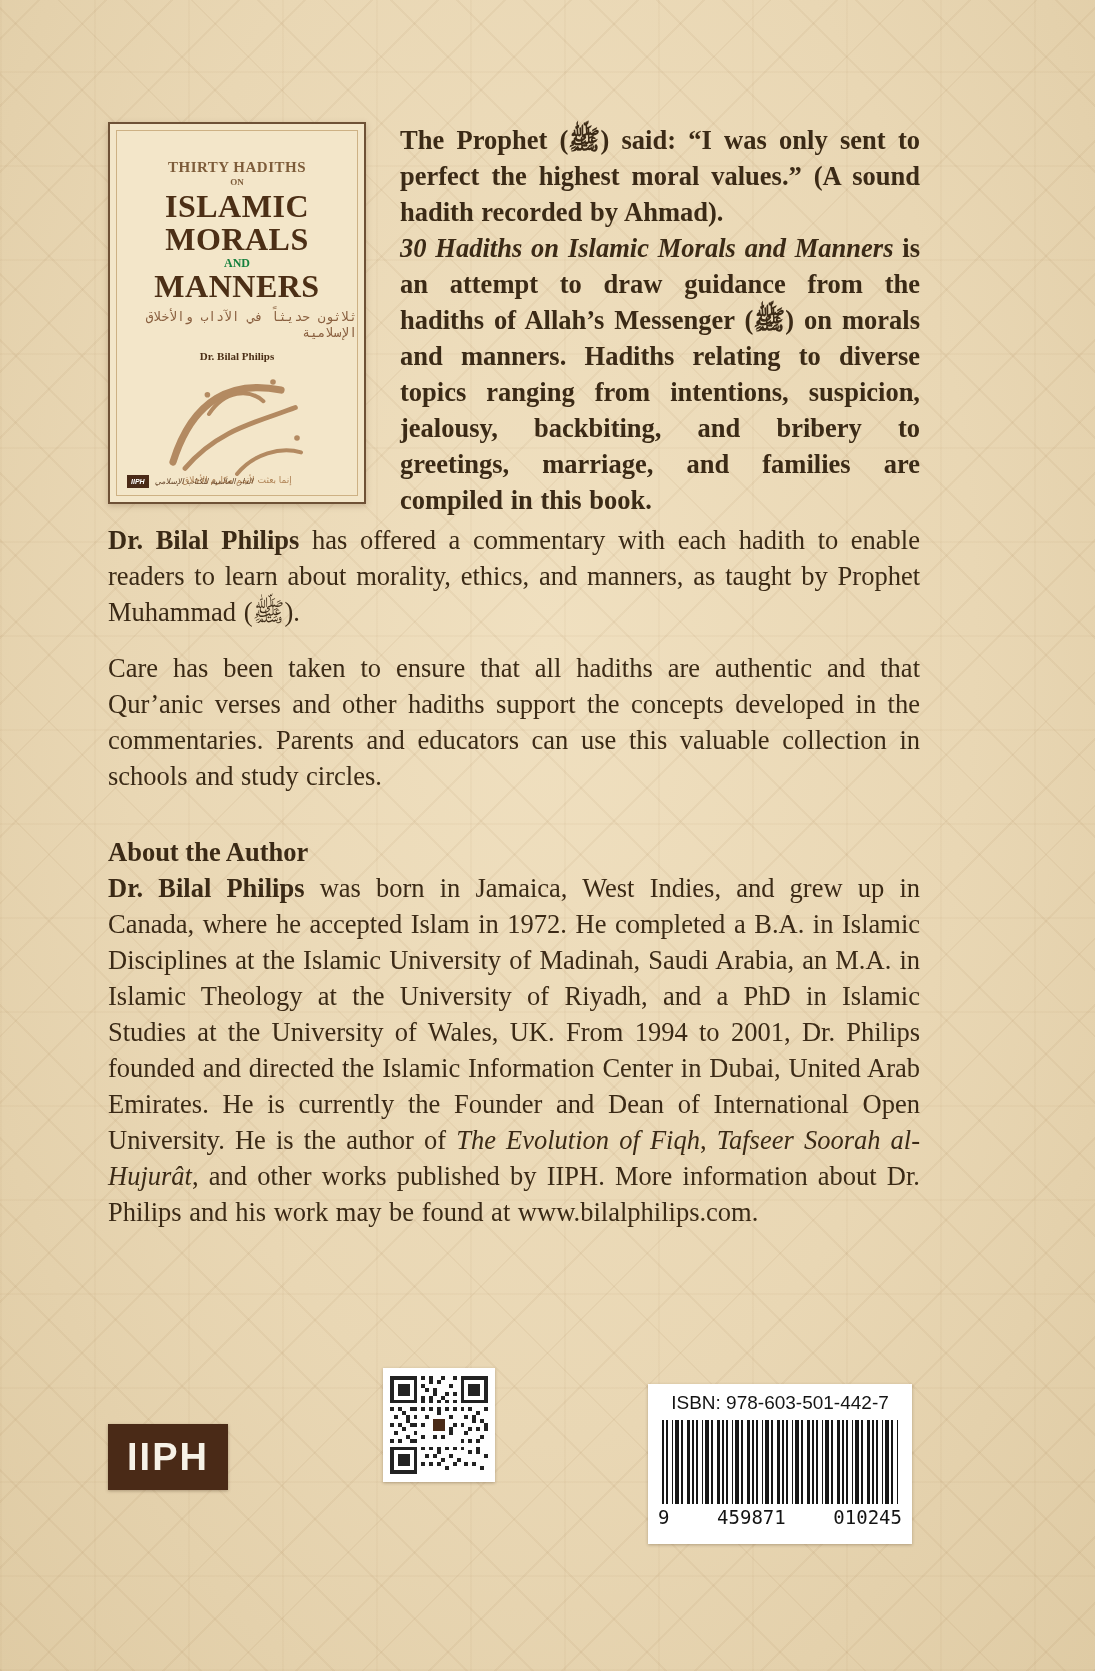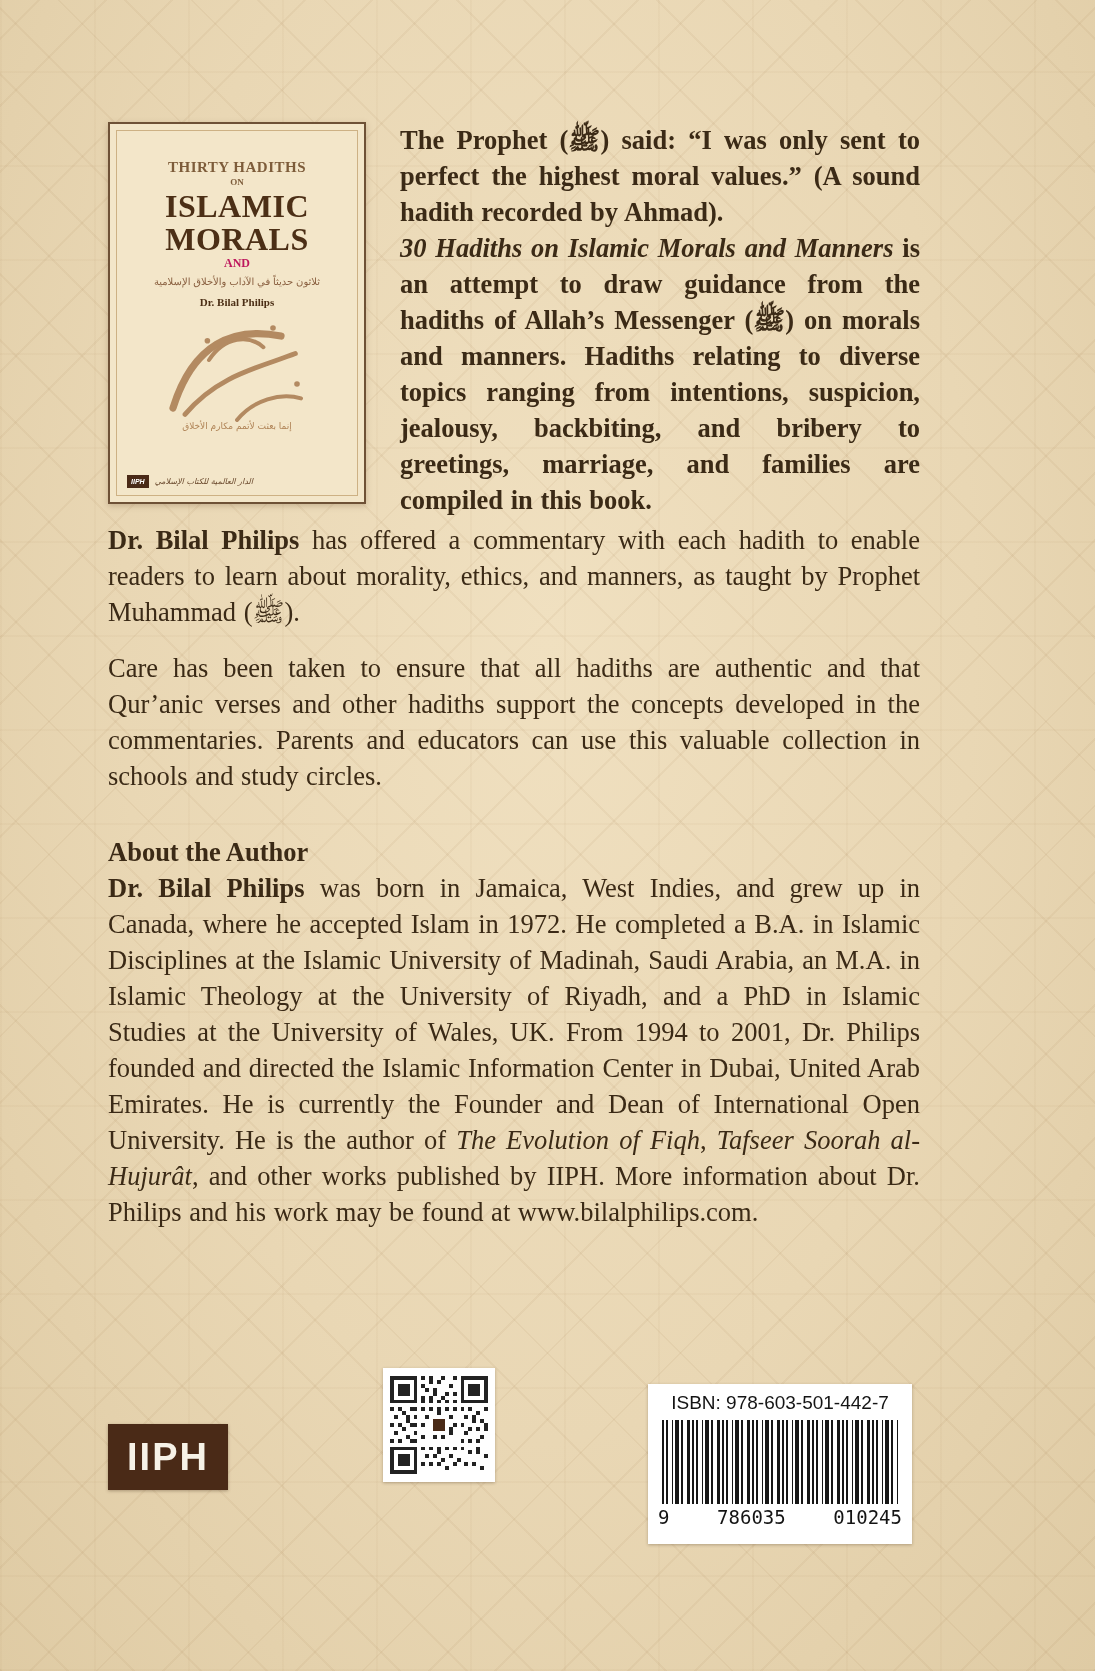--- a/index.html
+++ b/index.html
@@ -31,22 +31,22 @@
     box-shadow:0 2px 6px rgba(90,60,30,.25);
     padding:6px;
   }
   .thumb-frame {
     position:relative; height:100%; box-sizing:border-box;
     border:1px solid #cdb184; text-align:center; padding-top:28px; overflow:hidden;
   }
   .cv-series { font-size:15px; font-weight:bold; letter-spacing:.5px; color:#7d5c3a; }
   .cv-on     { font-size:9px;  font-weight:bold; color:#7d5c3a; margin:1px 0 3px; }
   .cv-big    { font-size:32px; font-weight:bold; color:#4c2f16; line-height:1.04; letter-spacing:.5px; }
-  .cv-and    { font-size:12px; font-weight:bold; color:#be185d; line-height:1.1; }
-  .cv-ar     { font-size:10px;  color:#8a6040; margin-top:6px; font-family:Liberation Sans, sans-serif; }
+  .cv-and    { font-size:12px; font-weight:bold; color:#15803d; line-height:1.1; }
+  .cv-ar     { font-size:13px;  color:#8a6040; margin-top:6px; font-family:Liberation Mono, monospace;text-align:right; }
   .cv-author { font-size:11px; font-weight:bold; color:#4c2f16; margin-top:9px; }
   .cv-callig { position:relative; margin-top:4px; height:128px; }
   .cv-callig svg { opacity:.85; }
   .cv-callig-text {
     display:block; font-size:9px; color:#b08457; line-height:1;
     font-family:"DejaVu Sans",sans-serif; margin-top:-6px;
   }
   .cv-pub {
     position:absolute; left:0; right:0; bottom:7px;
     display:flex; align-items:center; gap:6px; padding:0 10px;font-style:italic;
@@ -123,20 +123,21 @@
 
     <div class="top-row">
 
       <div class="thumb">
         <div class="thumb-frame">
           <div class="cv-series">THIRTY HADITHS</div>
           <div class="cv-on">ON</div>
           <div class="cv-big">ISLAMIC</div>
           <div class="cv-big">MORALS</div>
           <div class="cv-and">AND</div>
+          <div class="cv-big">MANNERS</div>
           <div class="cv-ar">ثلاثون حديثاً في الآداب والأخلاق الإسلامية</div>
           <div class="cv-author">Dr. Bilal Philips</div>
           <div class="cv-callig">
             <svg width="190" height="112" viewBox="0 0 190 140" fill="none" stroke="#a87a50">
               <path d="M15 120 C40 40 90 18 150 30" stroke-width="9" stroke-linecap="round"></path>
               <path d="M30 128 C70 80 120 70 168 52" stroke-width="6" stroke-linecap="round"></path>
               <path d="M60 60 C80 30 110 28 128 44" stroke-width="5" stroke-linecap="round"></path>
               <path d="M95 135 C115 110 150 100 175 108" stroke-width="5" stroke-linecap="round"></path>
               <circle cx="58" cy="36" r="3.5" fill="#a87a50" stroke="none"></circle>
               <circle cx="140" cy="20" r="3.5" fill="#a87a50" stroke="none"></circle>
@@ -192,18 +193,18 @@
       <rect x="10" y="10" width="5" height="5" fill="#ffffff"></rect>
       <rect x="11" y="11" width="3" height="3" fill="#4a2a17"></rect>
     </svg>
   </div>
 
   <div class="isbn-box">
     <div class="isbn-text">ISBN: 978-603-501-442-7</div>
     <div class="barcode"></div>
     <div class="barcode-digits">
         <span>9</span>
-        <span>786035</span>
+        <span>459871</span>
         <span>010245</span>
       </div>
   </div>
 
 </div>
 
 </body></html>

